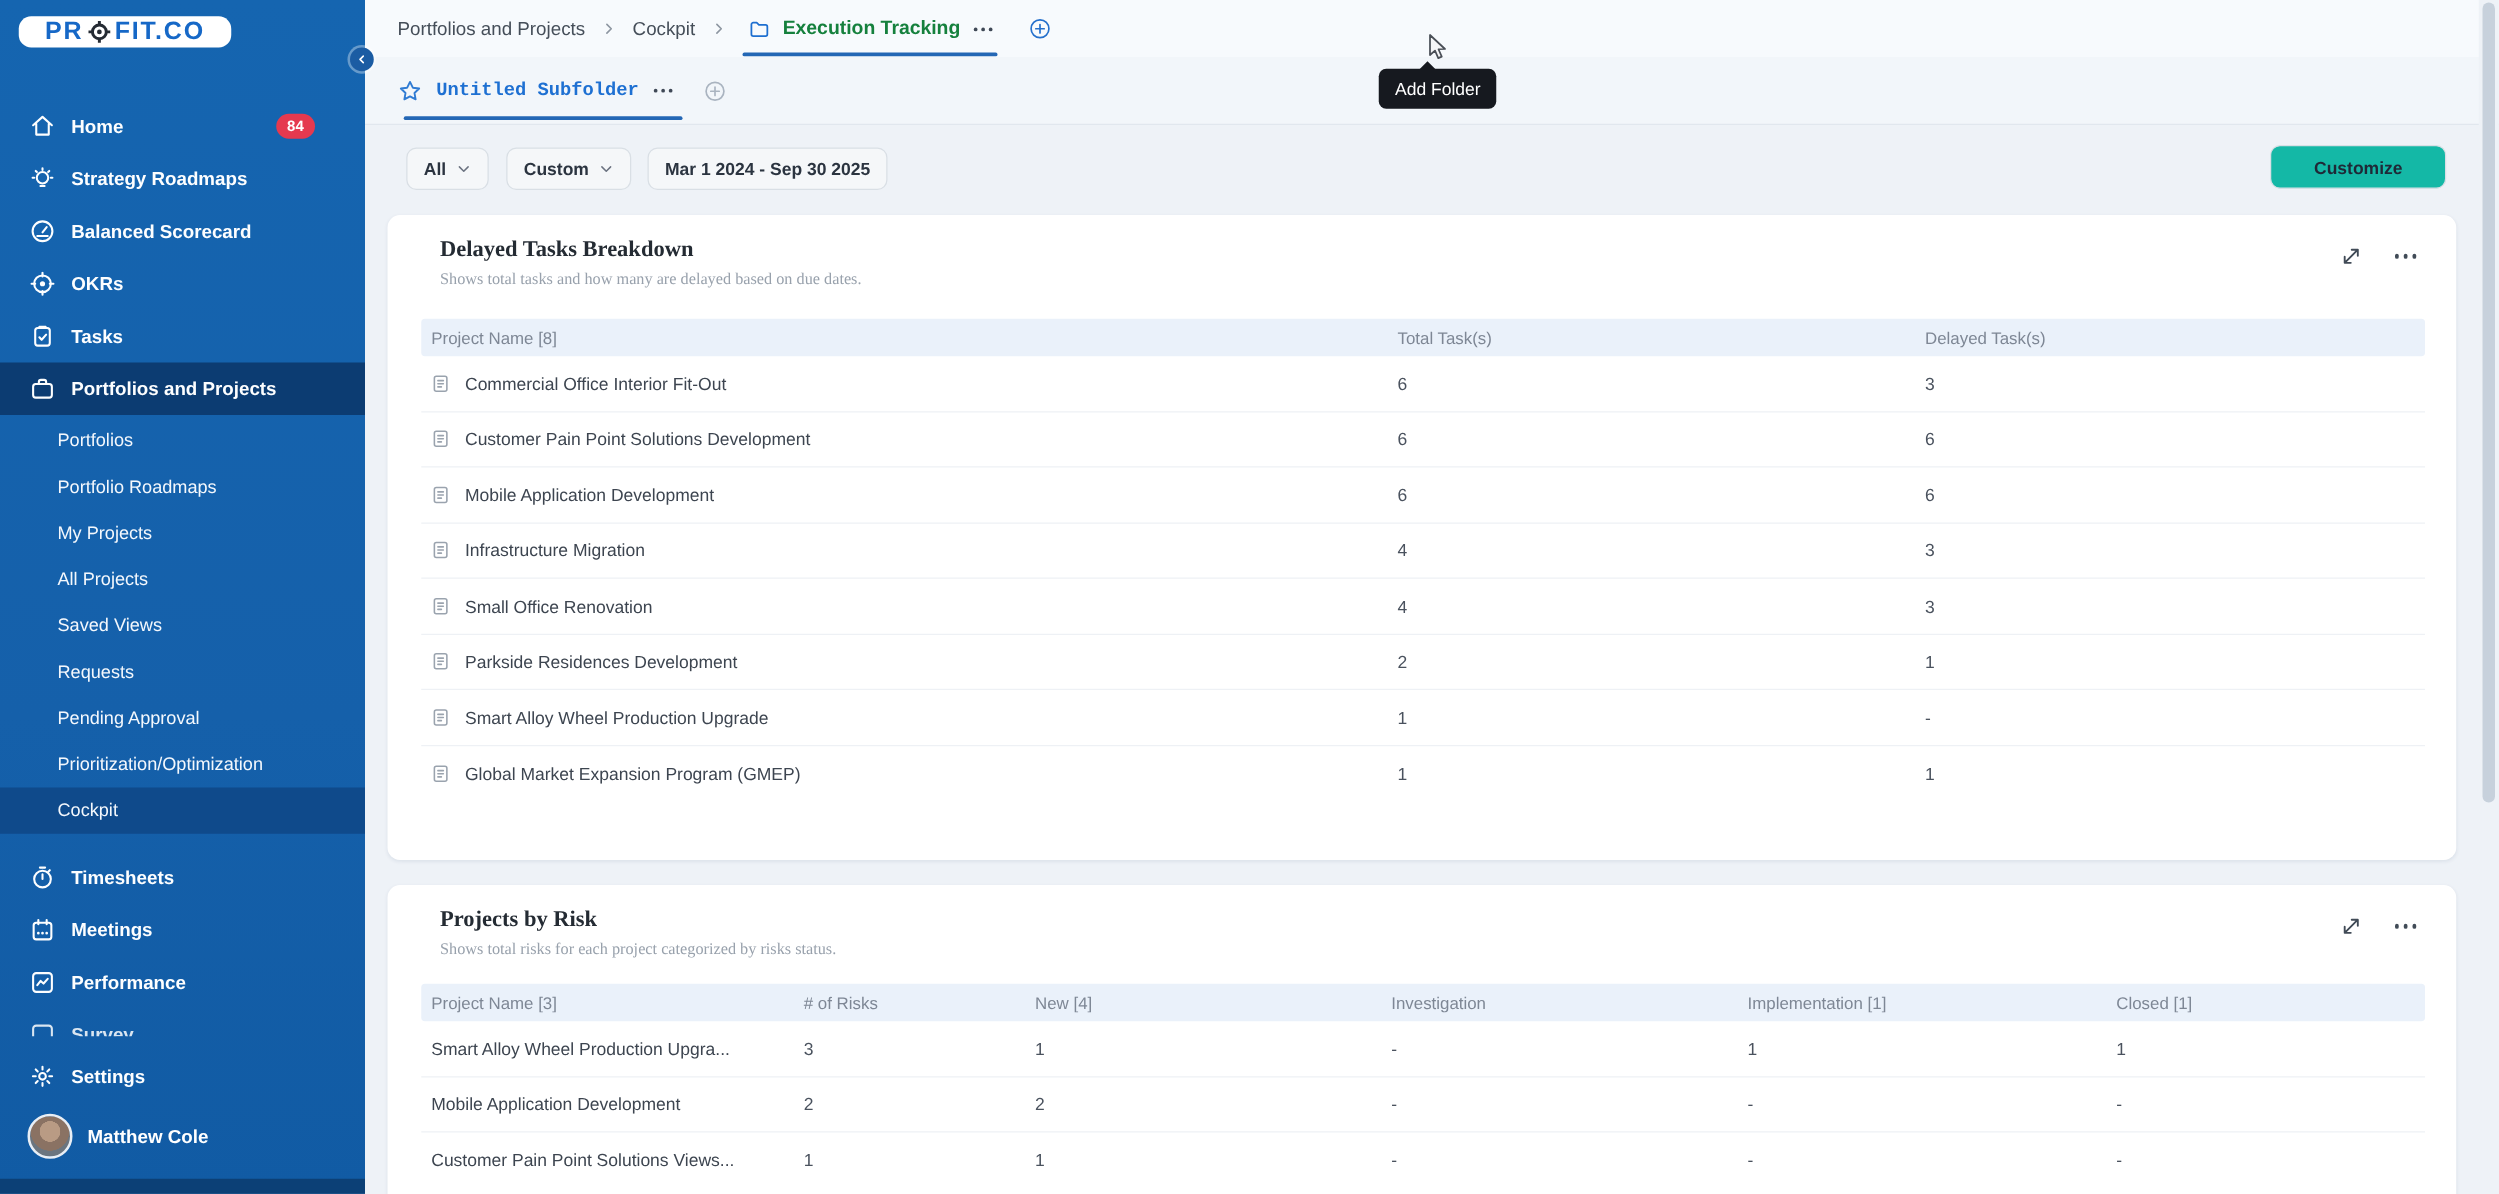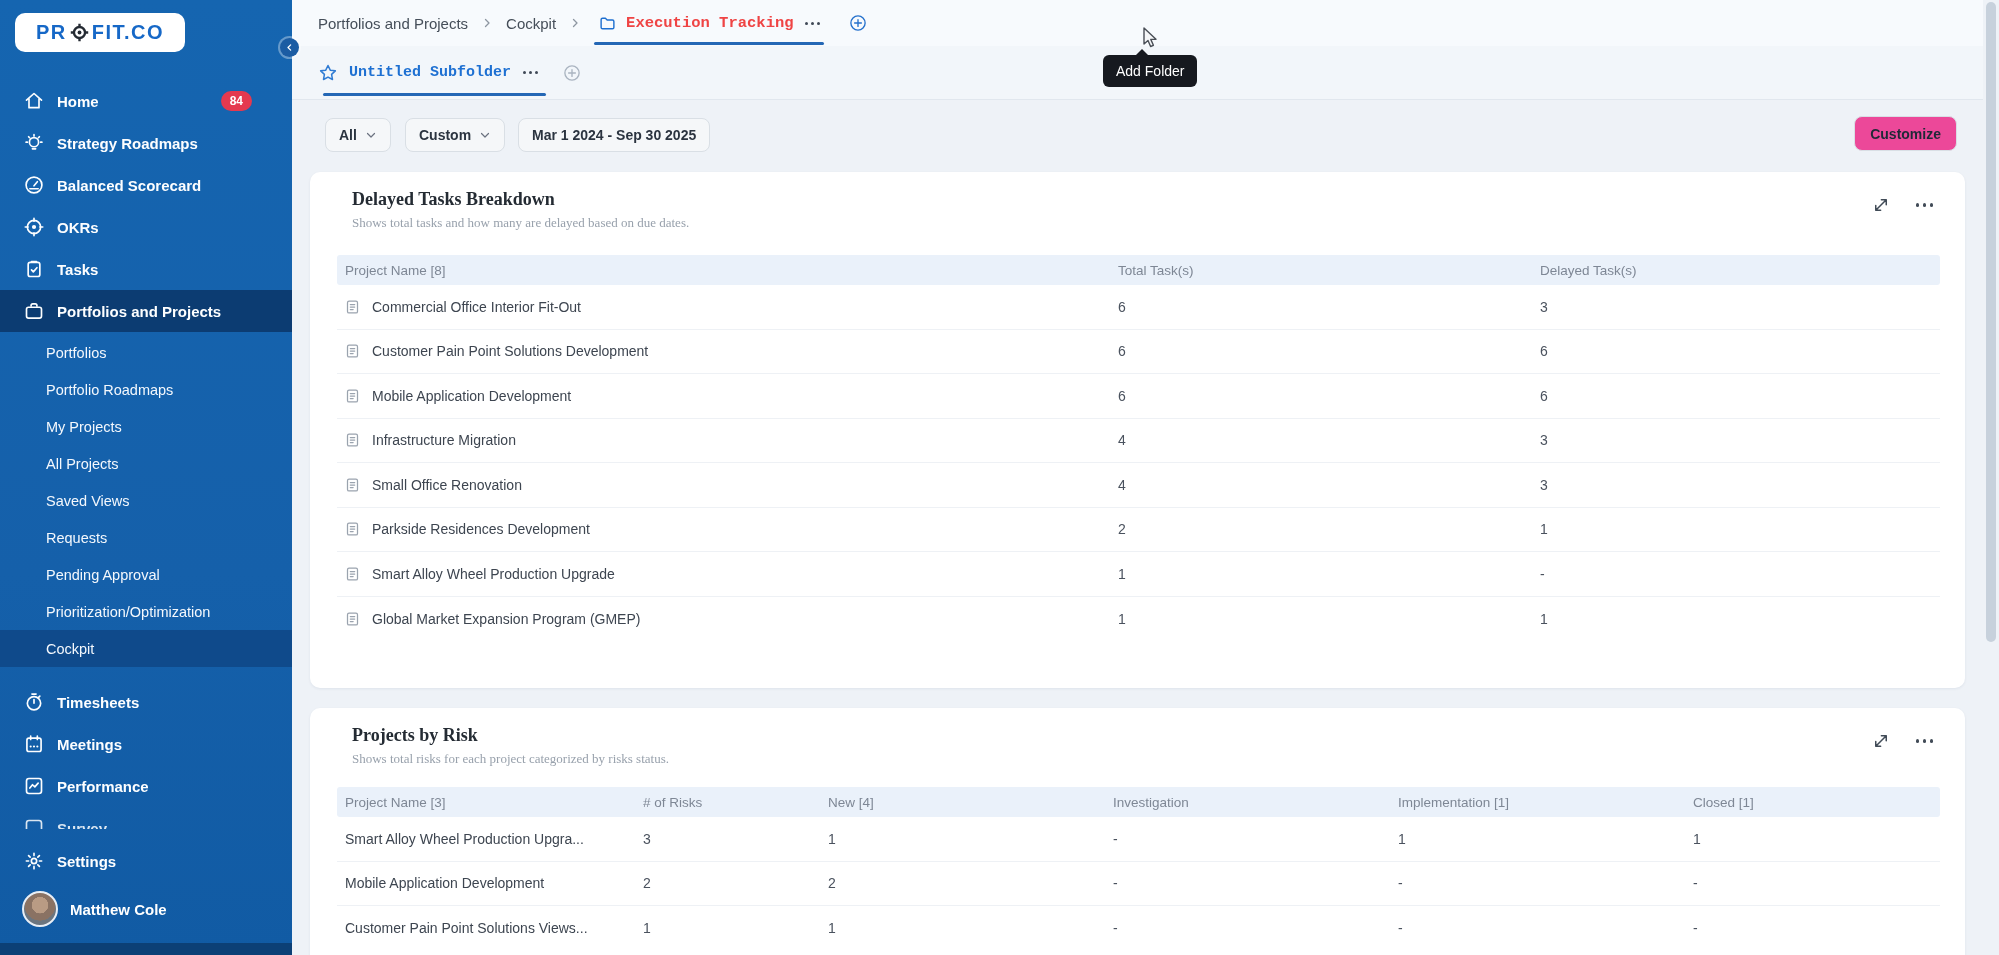--- a/index.html
+++ b/index.html
@@ -1,21 +1,21 @@
 <!DOCTYPE html>
 <html><head>
 <meta charset="utf-8">
 <style>
   * { margin:0; padding:0; box-sizing:border-box; }
   html,body { width:1999px; height:955px; overflow:hidden; font-family:"Liberation Sans", sans-serif; background:#eef2f7; }
 
   
   .sidebar { position:absolute; left:0; top:0; width:292px; height:955px;
              background:linear-gradient(180deg,#1565b0 0%,#1560aa 60%,#115BA4 100%); color:#fff; z-index:5; }
-  .logo-pill { position:absolute; left:15px; top:13px; width:170px; height:39px; background:#fff;
+  .logo-pill { position:absolute; left:15px; top:13px; width:170px; height:25px; background:#fff;
                border-radius:10px; display:flex; align-items:center; justify-content:center; gap:2px; }
   .logo-text { color:#1668c7; font-weight:bold; font-size:20px; letter-spacing:1.5px; }
   .logo-target { width:19px; height:19px; margin:0 1px; }
   .nav { position:absolute; top:80px; left:0; right:0; }
   .nav-item { height:42px; display:flex; align-items:center; padding-left:24px; gap:13px;
               font-size:15px; font-weight:600; color:#fdfeff; position:relative; cursor:pointer; }
   .nav-item.active { background:#0c3c72; }
   .nav-icon { width:20px; height:20px; flex:0 0 20px; }
   .badge { position:absolute; right:40px; top:50%; transform:translateY(-50%);
            background:#e5394f; color:#fff; font-size:12px; font-weight:bold;
@@ -37,21 +37,21 @@
   .collapse-btn svg { width:9px; height:9px; }
 
   
   .main { position:absolute; left:292px; top:0; width:1707px; height:955px; }
   .topbar1 { position:absolute; left:0; top:0; width:100%; height:46px; background:#f7fafd;
              display:flex; align-items:center; padding-left:26px; gap:13px; }
   .crumb { font-size:15px; color:#454e59; cursor:pointer; }
   .crumb-sep { width:12px; height:12px; color:#8d96a1; }
   .tab-active { position:relative; height:46px; display:flex; align-items:center; gap:9px;
                 padding:0 4px; cursor:pointer; }
-  .tab-active .tab-label { color:#ef4444; font-size:15.5px; font-weight:600;font-family:Liberation Mono, monospace; }
+  .tab-active .tab-label { color:#15803d; font-size:15.5px; font-weight:600; }
   .tab-underline { position:absolute; left:0; right:0; bottom:1px; height:3px; background:#2467b5; border-radius:2px; }
   .folder-ic { width:19px; height:17px; color:#1e6fd0; }
   .dots-ic { display:inline-flex; gap:3px; align-items:center; margin-left:2px; }
   .dots-ic i { width:3px; height:3px; border-radius:50%; background:#3f4856; display:block; }
   .plus-top { width:18px; height:18px; color:#2470cc; margin-left:12px; cursor:pointer; }
 
   .topbar2 { position:absolute; left:0; top:46px; width:100%; height:54px; background:#f2f6fa;
              border-bottom:1px solid #e1e7ee; display:flex; align-items:center; padding-left:26px; gap:11px;font-family:Liberation Mono, monospace; }
   .star-ic { width:20px; height:20px; color:#2f7bd3; cursor:pointer; }
   .subfolder-tab { position:relative; height:54px; display:flex; align-items:center; gap:10px; cursor:pointer; }
@@ -68,23 +68,23 @@
 
   
   .filter-row { position:absolute; left:0; top:100px; width:100%; height:72px; }
   .fbtn { position:absolute; top:18px; height:34px; background:#f5f7f9; border:1px solid #d9dfe5;
           border-radius:8px; display:flex; align-items:center; gap:8px; padding:0 13px;
           font-size:14px; font-weight:600; color:#2b3440; cursor:pointer; }
   .chev-down { width:12px; height:12px; color:#6b7280; }
   .btn-all { left:33px; }
   .btn-custom { left:113px; }
   .btn-date { left:226px; }
-  .btn-customize { position:absolute; top:16px; right:42px; height:35px; background:#ec4899;
+  .btn-customize { position:absolute; top:16px; right:42px; height:35px; background:#14b8a6;
                    border:1px solid #d9dfe5; border-radius:8px; display:flex; align-items:center;
-                   padding:0 15px; font-size:14px; font-weight:600; color:#1f2937; cursor:pointer; }
+                   padding:0 34px; font-size:14px; font-weight:600; color:#1f2937; cursor:pointer; }
 
   
   .card { position:absolute; left:18px; width:1655px; background:#fff; border-radius:10px;
           box-shadow:0 1px 3px rgba(16,42,88,.07); }
   .card1 { top:172px; height:516px; }
   .card2 { top:708px; height:400px; }
   .card-head { padding:17px 42px 0;font-family:Liberation Serif, serif; }
   .card-title { font-size:18px; font-weight:600; color:#242b33; }
   .card-sub { font-size:13px; color:#98a1ac; margin-top:5px; }
   .card-tools { position:absolute; top:24px; right:32px; display:flex; align-items:center; gap:26px; }

